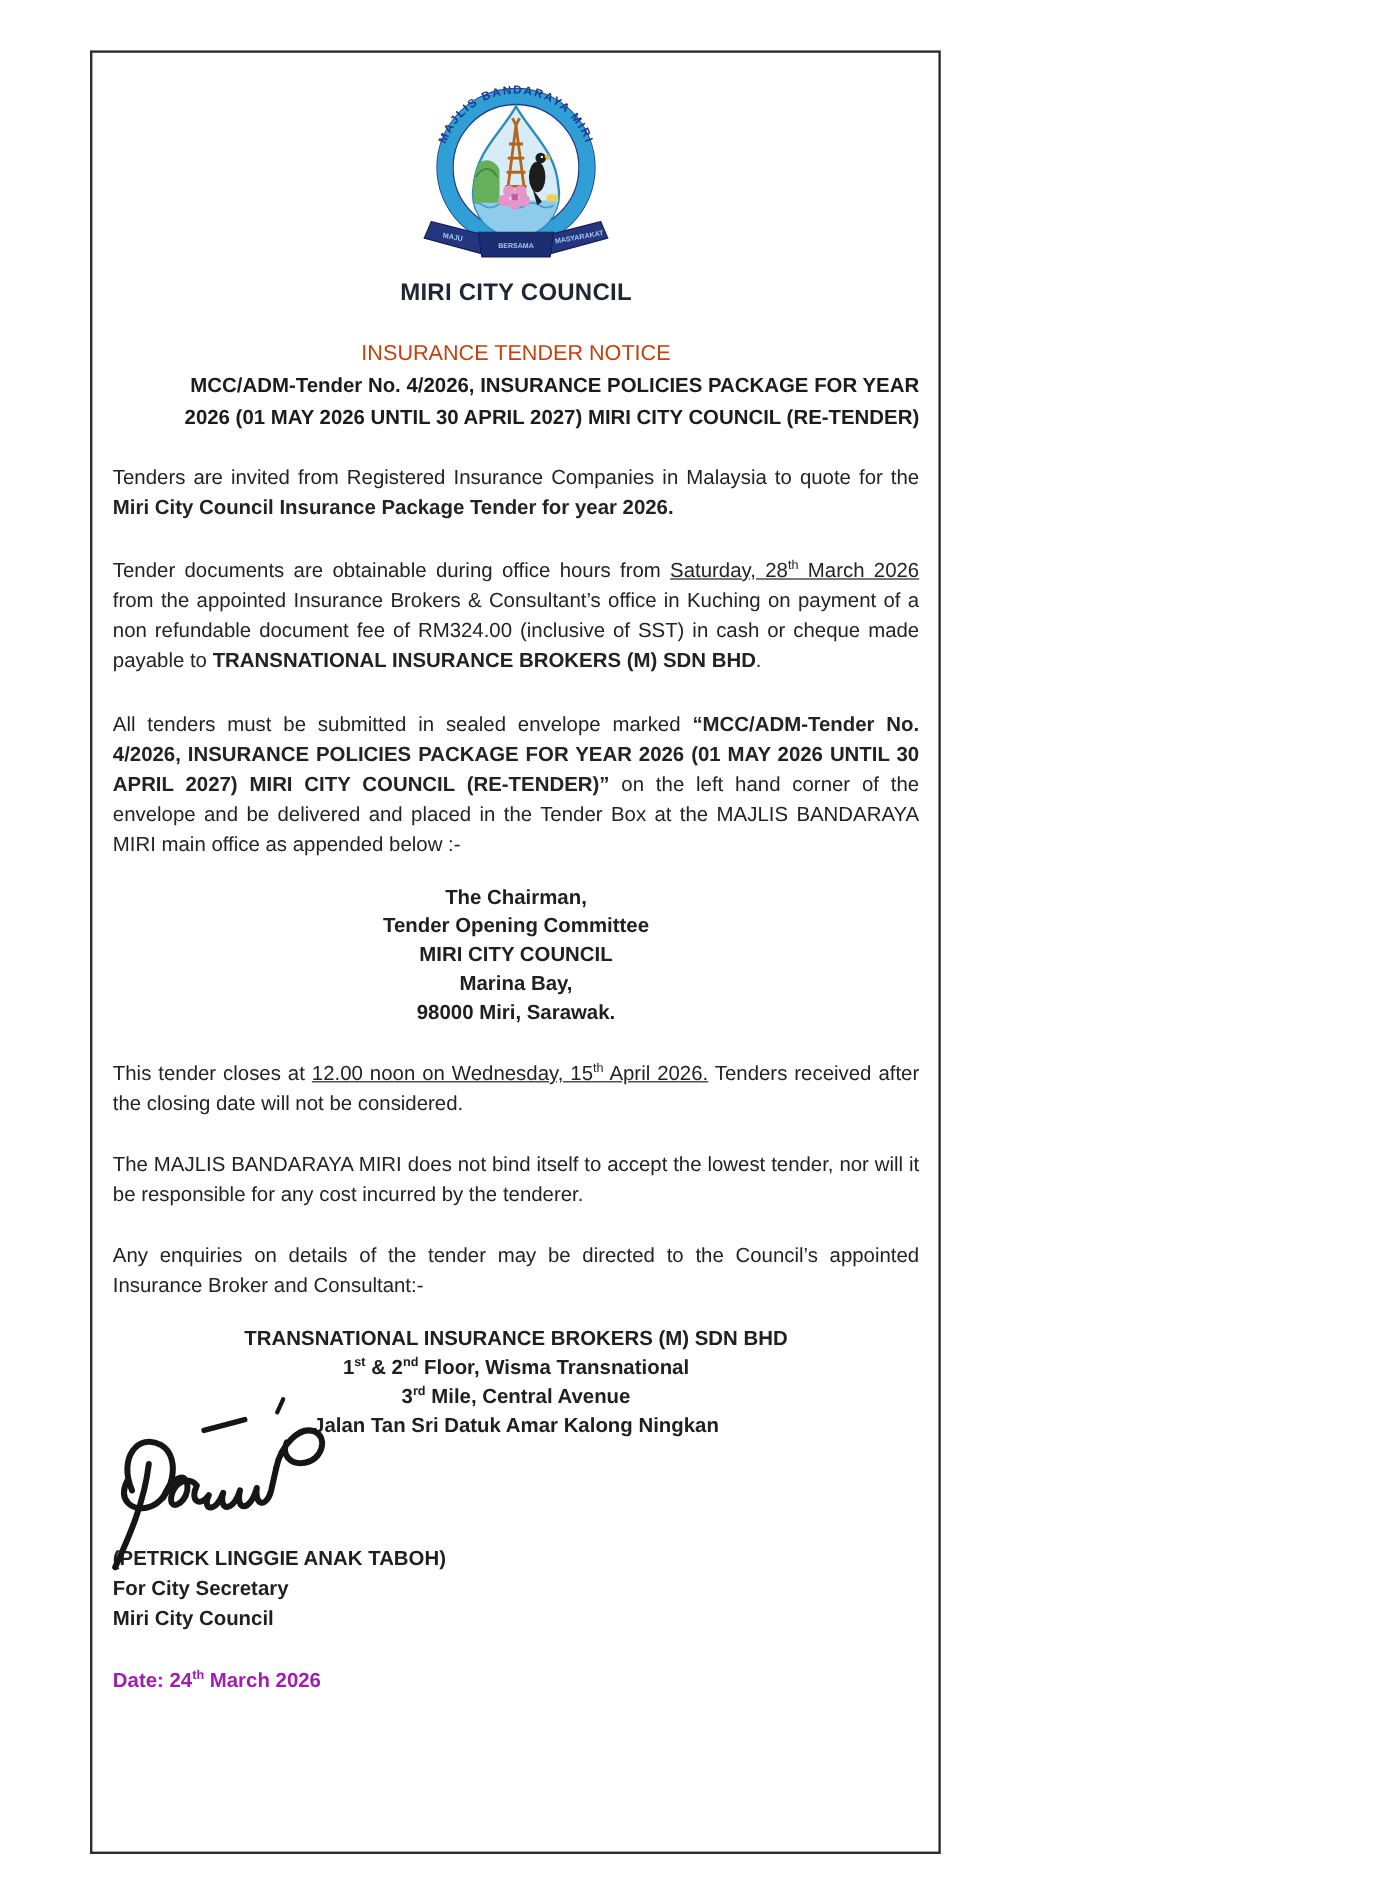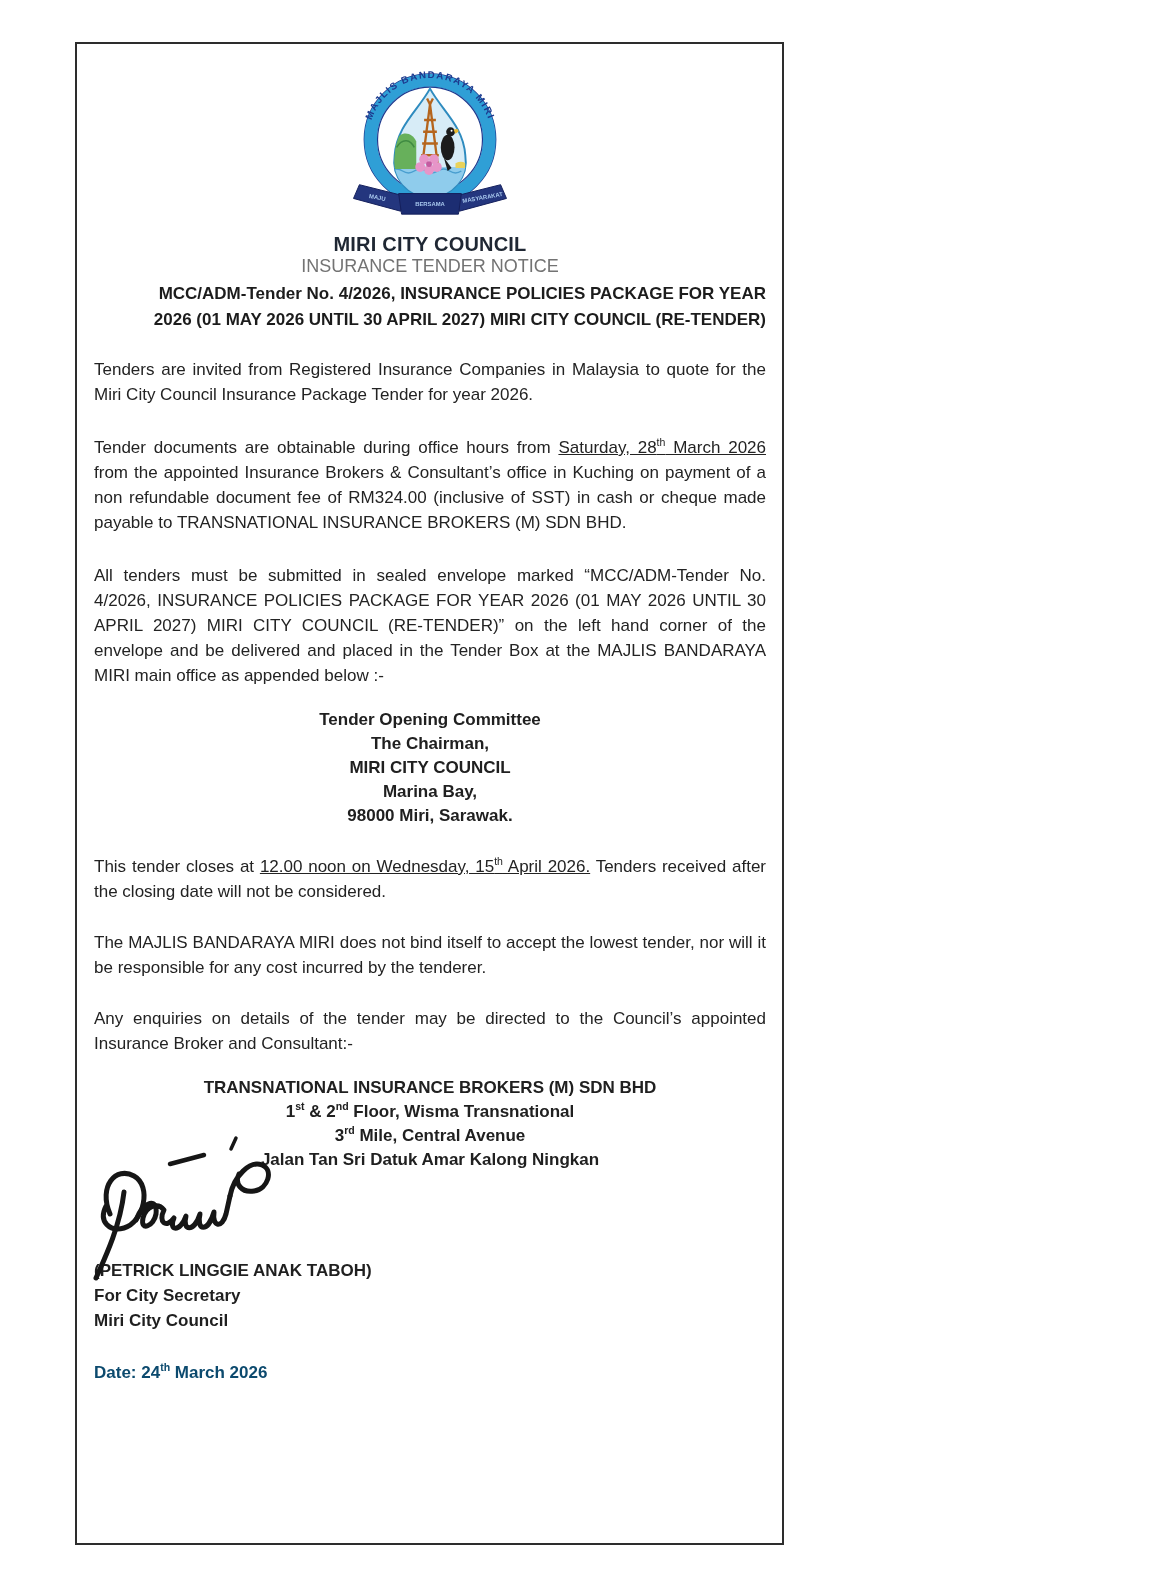--- a/index.html
+++ b/index.html
@@ -7,33 +7,33 @@
     width:1152px;height:1573px;background:#ffffff;position:relative;
     font-family:"Liberation Sans", sans-serif;color:#1e1e1e;
   }
   .doc-border{
     position:absolute;left:75px;top:42px;width:709px;height:1503px;
     border:2px solid #2d2d2d;box-sizing:border-box;
     padding:25px 16px 0 17px;background:#fff;
   }
   .logo-wrap{width:184px;height:152px;margin:0 auto;}
   .org-name{margin-top:12px;text-align:center;font-size:20px;font-weight:700;color:#1f2733;letter-spacing:.2px;}
-  .notice-title{text-align:center;font-size:18px;color:#737373;}
+  .notice-title{margin-top:28px;text-align:center;font-size:18px;color:#c2410c;}
   .tender-heading{margin-top:4px;text-align:right;font-size:17px;font-weight:700;line-height:26px;color:#1c1c1c;}
   .para{margin:0;font-size:17px;line-height:25px;text-align:justify;color:#232323;}
   .mt24{margin-top:24px;} .mt26{margin-top:26px;} .mt28{margin-top:28px;} .mt20{margin-top:20px;}
-  .b{font-weight:400;margin-top:40px;}
+  .b{font-weight:700;margin-top:40px;}
   .bu{font-weight:400;text-decoration:underline;}
   sup{font-size:0.62em;vertical-align:super;line-height:0;}
   .center-block{text-align:center;font-weight:700;font-size:17px;line-height:24px;color:#202020;}
   .center-block div{margin:0;}
   .sig-block{position:relative;margin-top:86px;z-index:1;}
   .sig-line{font-size:17px;font-weight:700;line-height:25px;color:#1f1f1f;}
   .signature-svg{position:absolute;left:-4px;top:-124px;width:232px;height:150px;z-index:2;pointer-events:none;}
-  .date-line{margin-top:30px;font-size:17px;font-weight:700;color:#0c4a6e;}
+  .date-line{margin-top:30px;font-size:17px;font-weight:700;color:#a21caf;}
 </style>
 </head>
 <body>
 
 <div class="doc-border">
 
   <div class="logo-wrap">
     <svg viewBox="0 0 184 155" width="184" height="152">
 
       <circle cx="92" cy="72" r="67" fill="#ffffff" stroke="#1d3a8f" stroke-width="1.4"></circle>
@@ -105,22 +105,22 @@
     <div>2026 (01 MAY 2026 UNTIL 30 APRIL 2027) MIRI CITY COUNCIL (RE-TENDER)</div>
   </div>
 
   <p class="para mt24"><span>Tenders are invited from Registered Insurance Companies in Malaysia to quote for the </span><span class="b">Miri City Council Insurance Package Tender for year 2026.</span></p>
 
   <p class="para mt28"><span>Tender documents are obtainable during office hours from </span><span class="bu"><span>Saturday, 28</span><sup>th</sup><span> March 2026</span></span><span> from the appointed Insurance Brokers &amp; Consultant’s office in Kuching on payment of a non refundable document fee of RM324.00 (inclusive of SST) in cash or cheque made payable to </span><span class="b">TRANSNATIONAL INSURANCE BROKERS (M) SDN BHD</span><span>.</span></p>
 
   <p class="para mt28"><span>All tenders must be submitted in sealed envelope marked </span><span class="b">“MCC/ADM-Tender No. 4/2026, INSURANCE POLICIES PACKAGE FOR YEAR 2026 (01 MAY 2026 UNTIL 30 APRIL 2027) MIRI CITY COUNCIL (RE-TENDER)”</span><span> on the left hand corner of the envelope and be delivered and placed in the Tender Box at the MAJLIS BANDARAYA MIRI main office as appended below :-</span></p>
 
   <div class="center-block mt20">
+    <div>The Chairman,</div>
     <div>Tender Opening Committee</div>
-    <div>The Chairman,</div>
     <div>MIRI CITY COUNCIL</div>
     <div>Marina Bay,</div>
     <div>98000 Miri, Sarawak.</div>
   </div>
 
   <p class="para mt26"><span>This tender closes at </span><span class="bu"><span>12.00 noon on Wednesday, 15</span><sup>th</sup><span> April 2026.</span></span><span> Tenders received after the closing date will not be considered.</span></p>
 
   <p class="para mt26">The MAJLIS BANDARAYA MIRI does not bind itself to accept the lowest tender, nor will it be responsible for any cost incurred by the tenderer.</p>
 
   <p class="para mt26">Any enquiries on details of the tender may be directed to the Council’s appointed Insurance Broker and Consultant:-</p>

